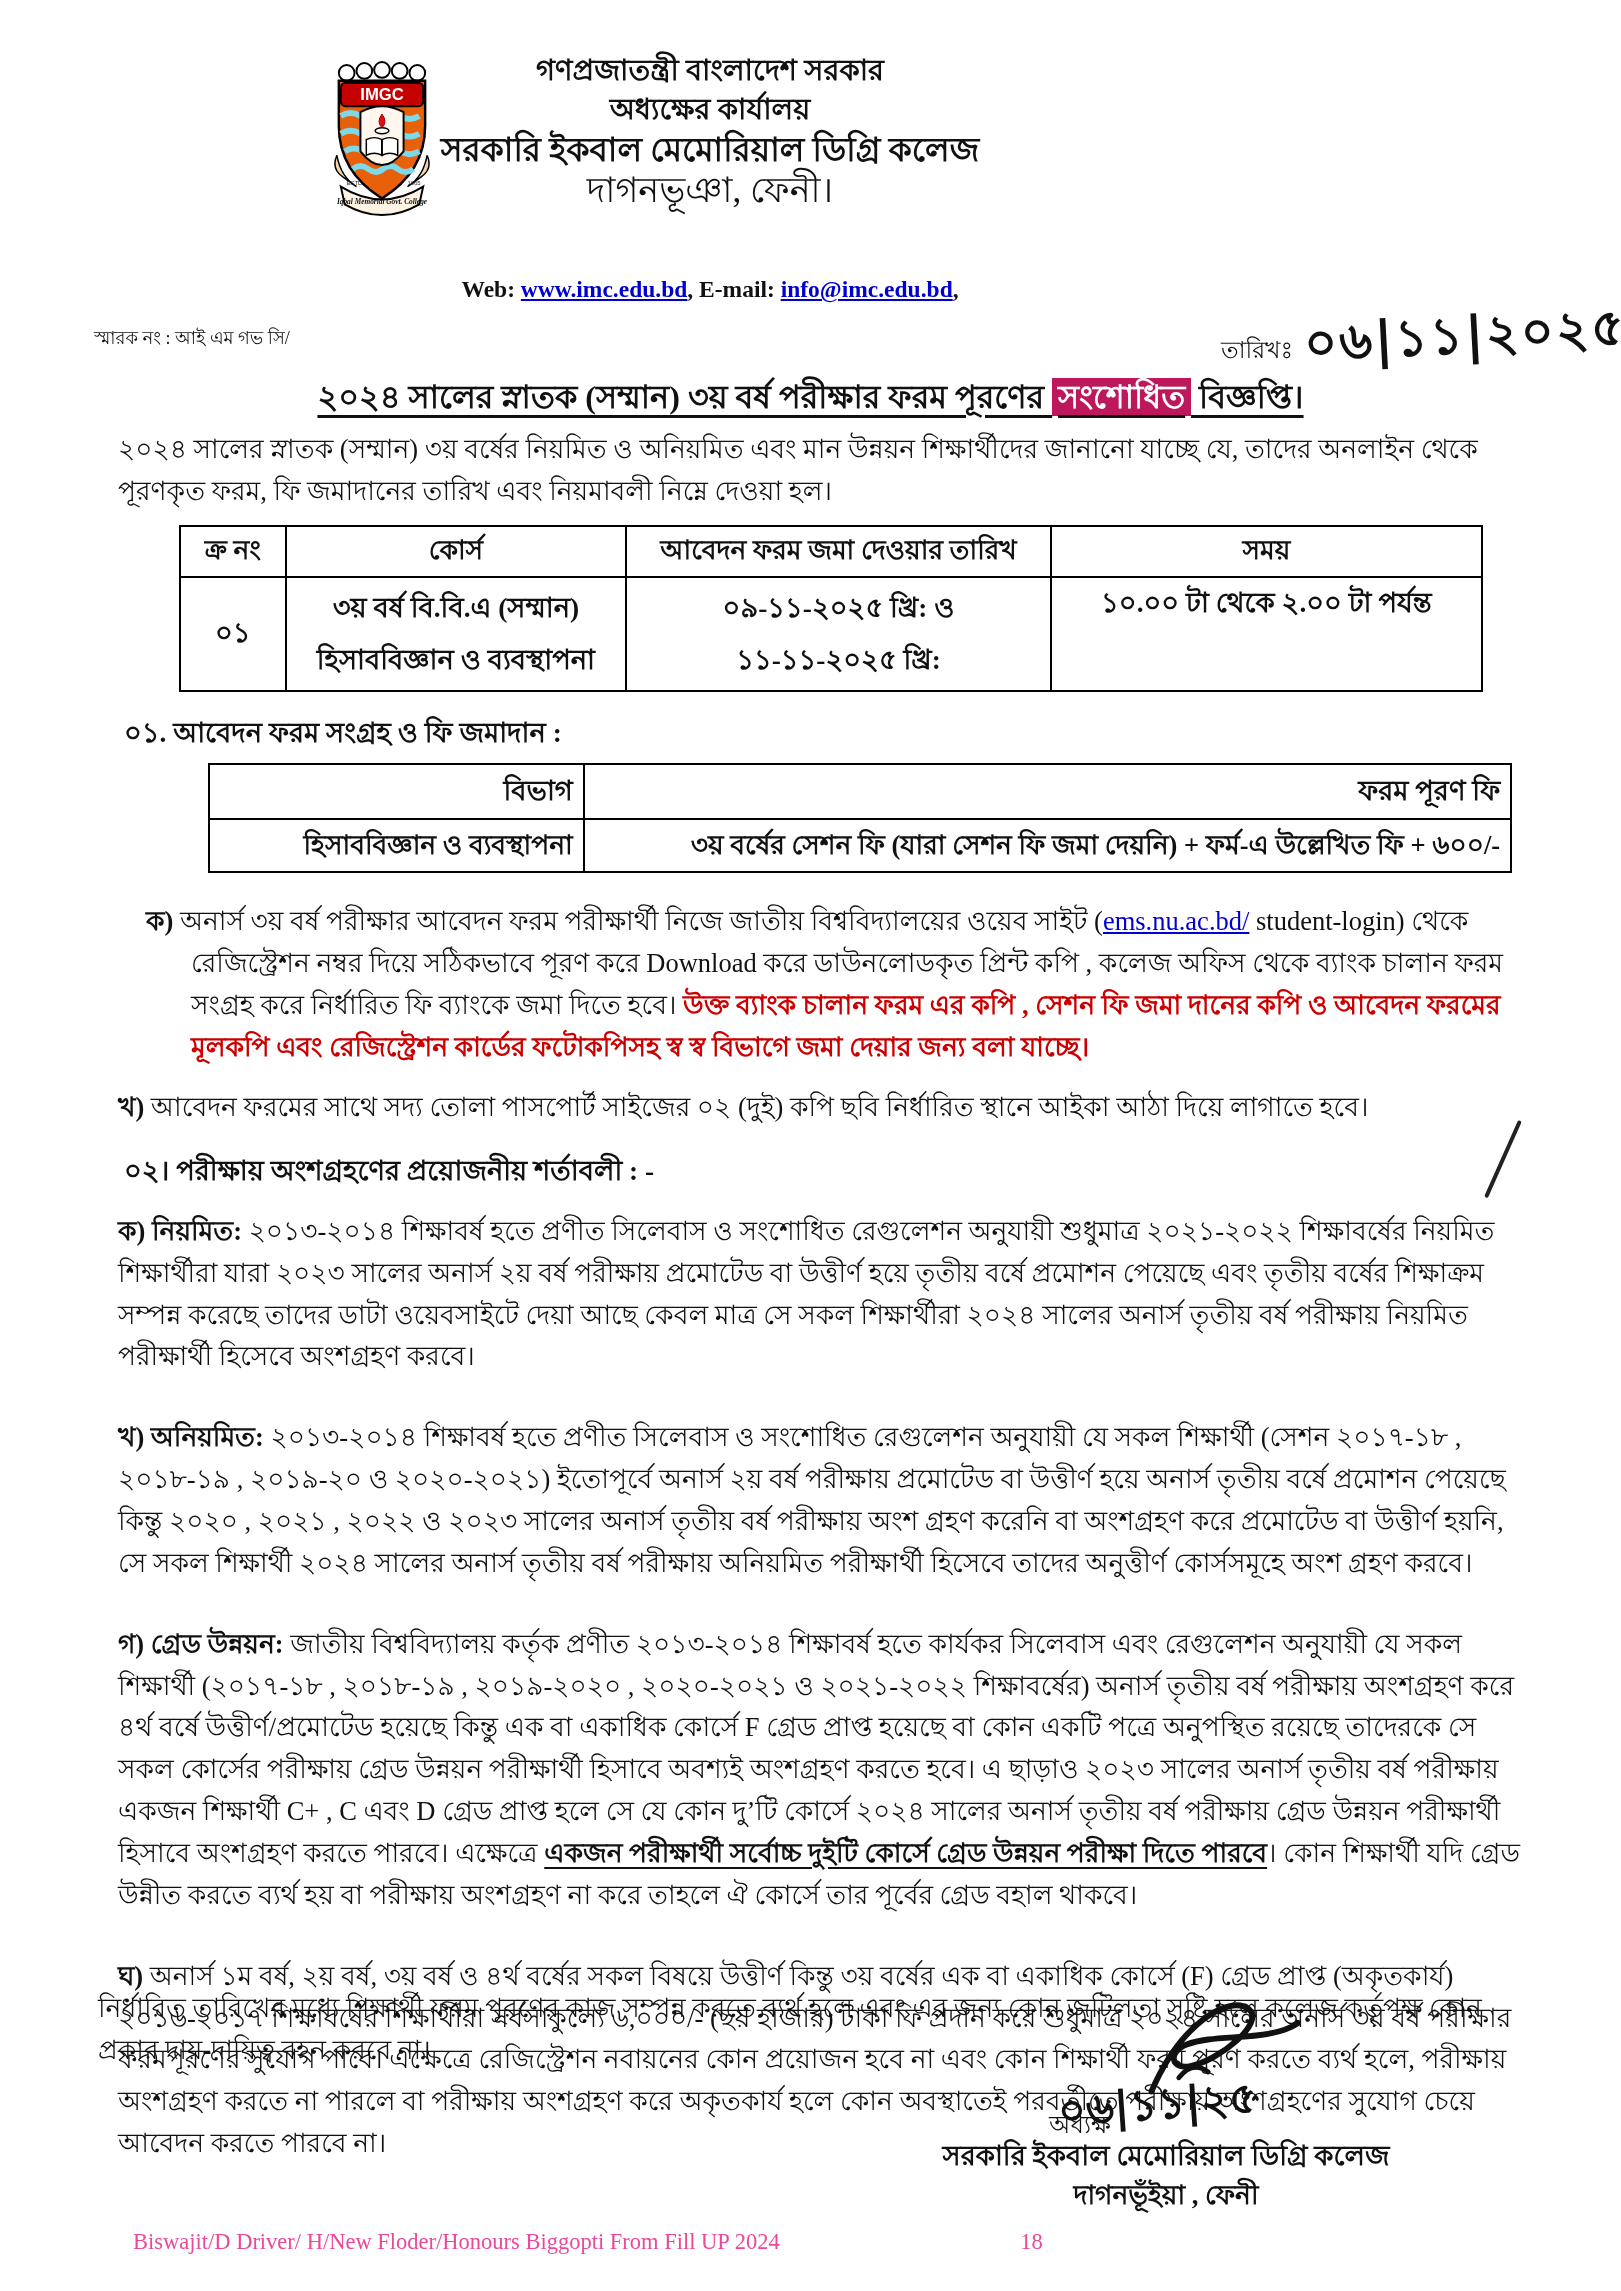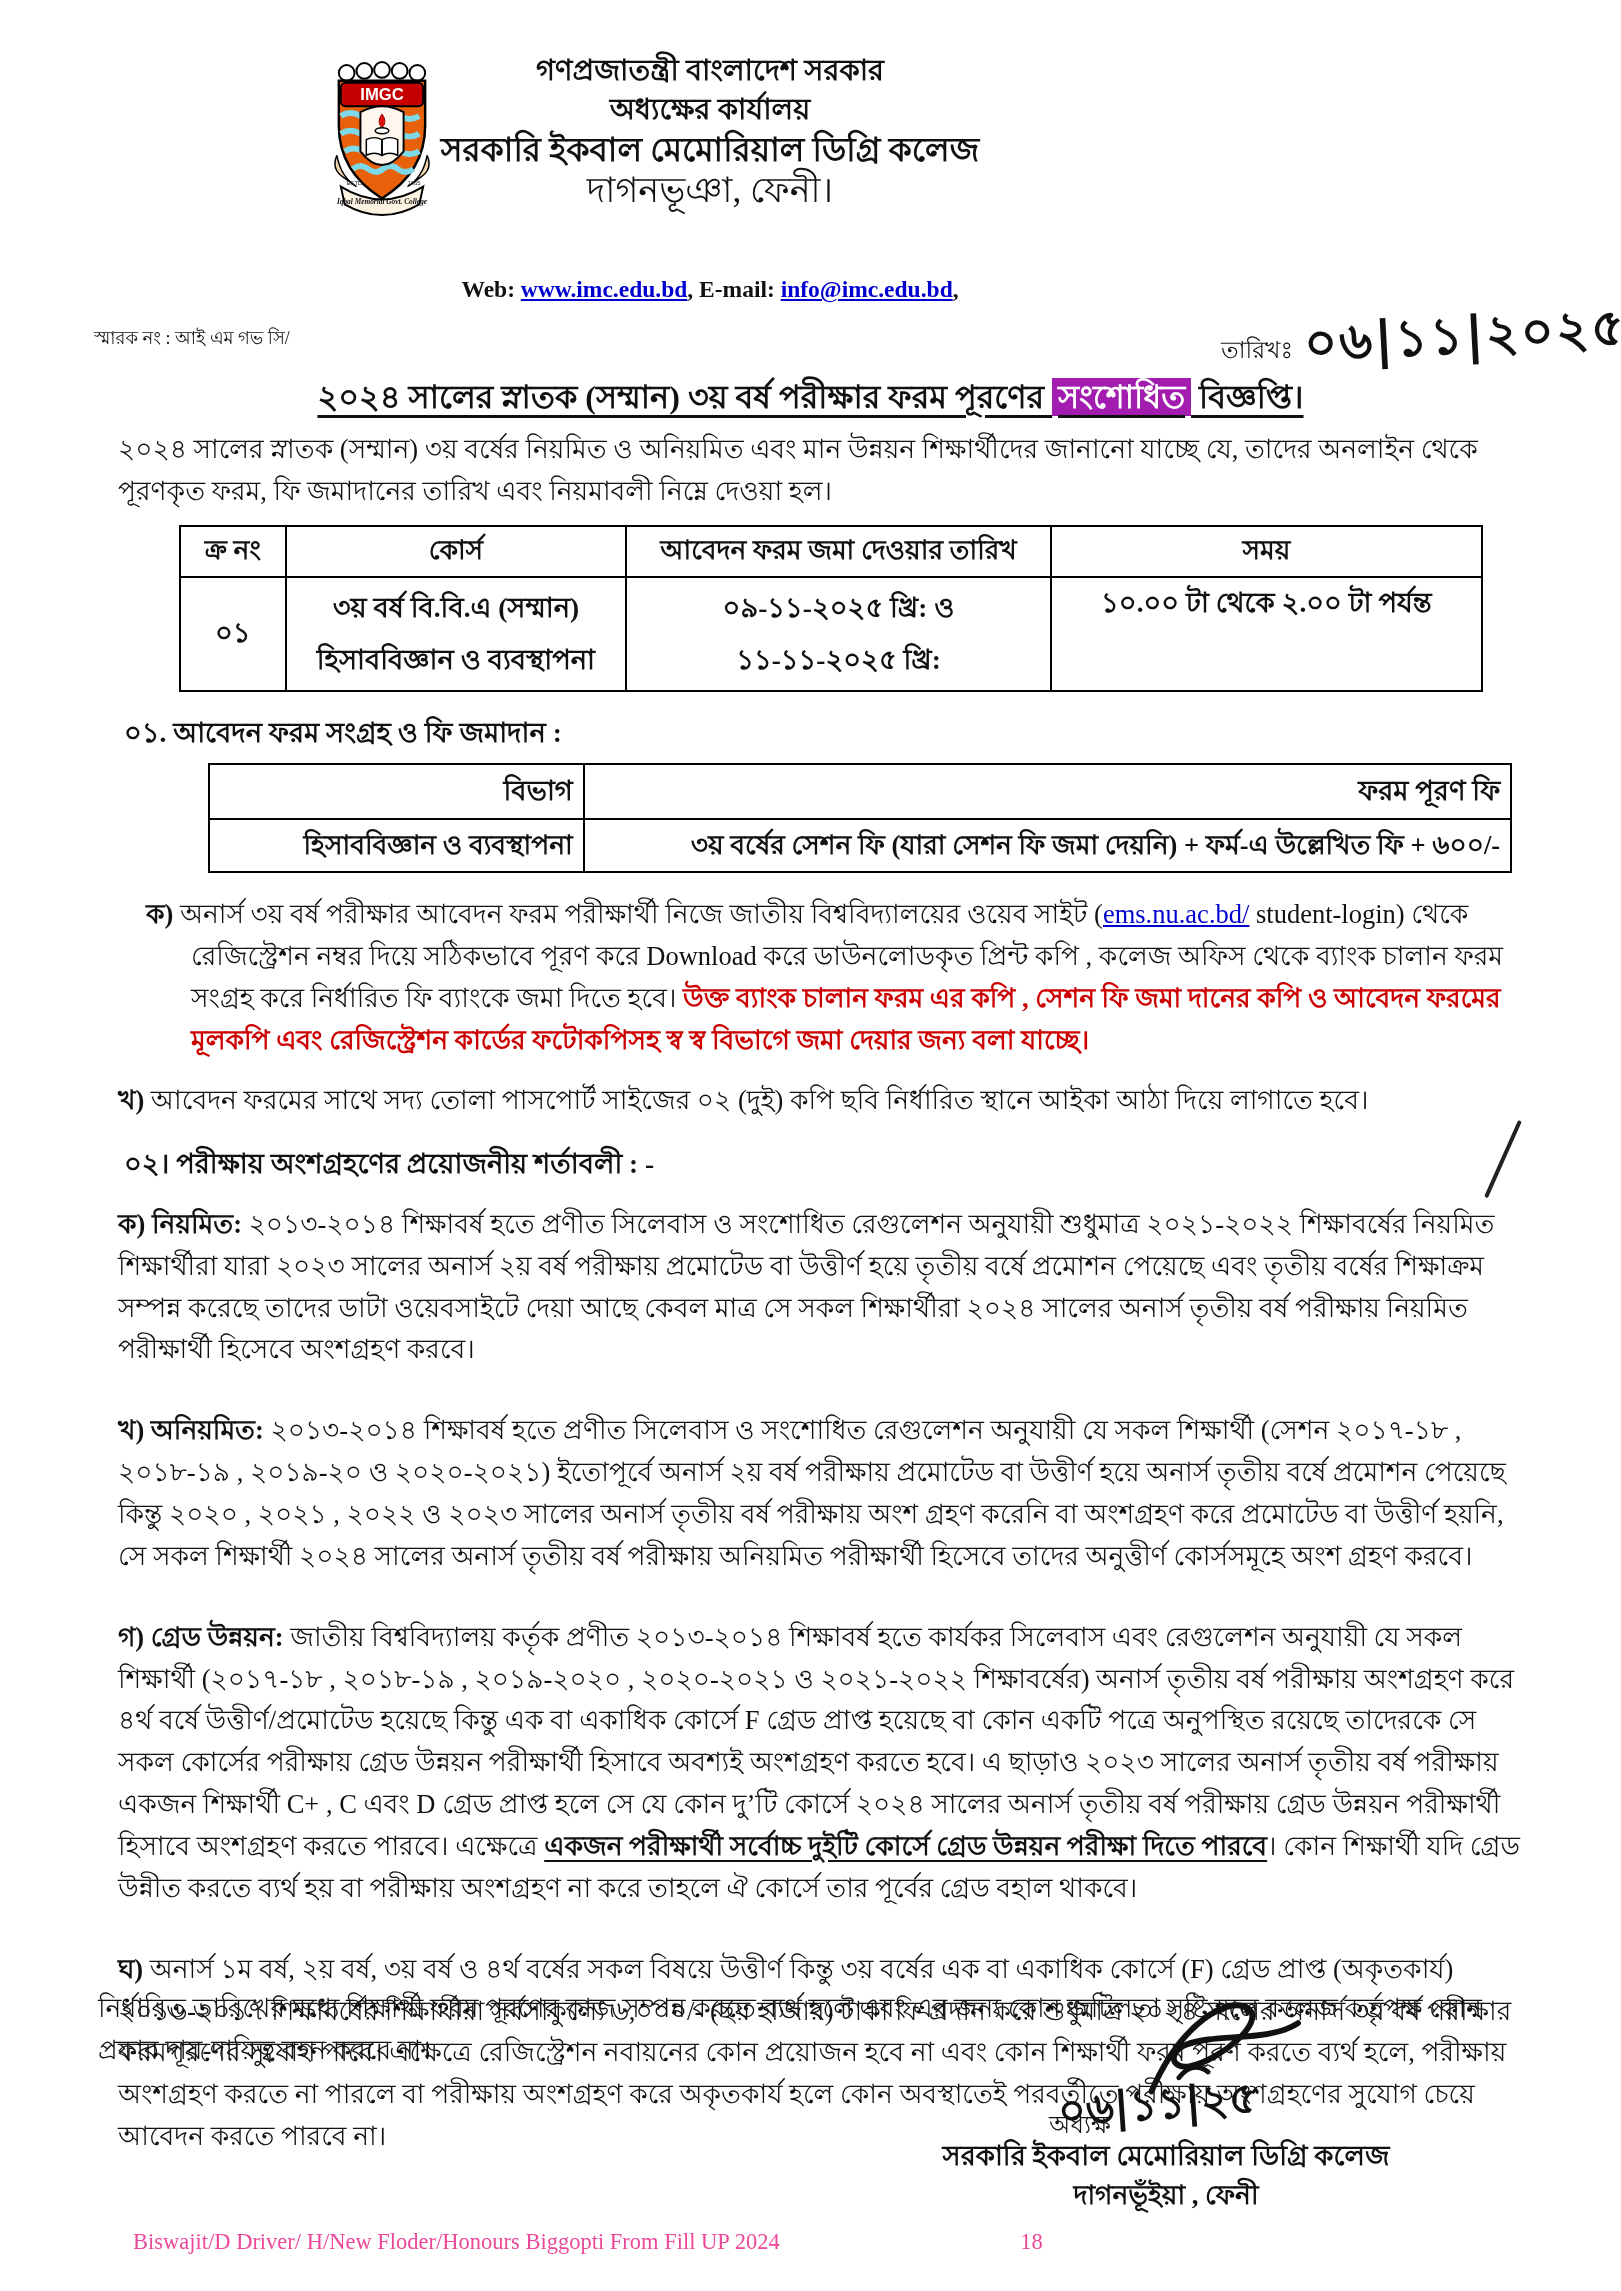--- a/index.html
+++ b/index.html
@@ -27,21 +27,21 @@
   .memo-row{position:absolute; left:94px; right:39px; top:316px; height:59px;}
   .memo-no{position:absolute; left:0; top:7.8px; font-size:18px;}
   .date-label{position:absolute; left:1127px; top:15.7px; font-size:23.5px;}
   .date-hand{position:absolute; left:1210px; top:-21.6px; font-size:51px; font-weight:bold;
     font-family:"DejaVu Sans",sans-serif; transform:rotate(-3deg); letter-spacing:2px; white-space:nowrap;}
 
   
   .title{position:absolute; left:0; right:0; top:372px; text-align:center;
     font-size:32px; font-weight:bold;}
   .title-inner{text-decoration:underline; text-underline-offset:6.9px; text-decoration-thickness:2.9px;}
-  .title-highlight{background:#a21caf; color:#fff; padding:1px 5.9px;}
+  .title-highlight{background:#be185d; color:#fff; padding:1px 5.9px;}
 
   
   .content{position:absolute; left:118px; right:98px; top:429px; font-size:26.5px; line-height:1.58;}
   .intro{margin:0 0 11.8px 0; text-align:left;}
 
   table{border-collapse:collapse;}
   .t1{margin-left:61px; width:1304px; font-weight:bold; text-align:center;}
   .t1 th,.t1 td{border:2.9px solid #000; padding:3.9px 7.8px;}
   .t1 th{font-size:26.5px; height:39px;border-radius:20px;}
   .t1 td{font-size:27.4px; vertical-align:middle;}
@@ -193,21 +193,21 @@
         </tr>
       </thead>
       <tbody>
         <tr>
           <td>হিসাববিজ্ঞান  ও ব্যবস্থাপনা</td>
           <td>৩য় বর্ষের সেশন ফি (যারা সেশন ফি জমা দেয়নি) + ফর্ম-এ উল্লেখিত ফি + ৬০০/-</td>
         </tr>
       </tbody>
     </table>
 
-    <p class="para hang" style="margin-top:21px; padding-left:73px; text-indent:-45px;">
+    <p class="para hang" style="margin-top:28px; padding-left:73px; text-indent:-45px;">
       <span class="lbl">ক) </span><span>অনার্স ৩য় বর্ষ পরীক্ষার আবেদন ফরম পরীক্ষার্থী নিজে জাতীয় বিশ্ববিদ্যালয়ের ওয়েব সাইট (</span><a class="doclink">ems.nu.ac.bd/</a><span> student-login) থেকে রেজিস্ট্রেশন নম্বর দিয়ে সঠিকভাবে পূরণ করে Download করে ডাউনলোডকৃত প্রিন্ট কপি , কলেজ অফিস থেকে ব্যাংক চালান ফরম সংগ্রহ করে নির্ধারিত ফি ব্যাংকে জমা দিতে হবে। </span><span class="red">উক্ত ব্যাংক চালান ফরম এর কপি , সেশন ফি জমা দানের কপি ও  আবেদন ফরমের মূলকপি এবং রেজিস্ট্রেশন কার্ডের ফটোকপিসহ স্ব স্ব বিভাগে জমা দেয়ার জন্য বলা যাচ্ছে।</span>
     </p>
 
     <p class="para hang">
       <span class="lbl">খ) </span><span>আবেদন ফরমের সাথে সদ্য তোলা পাসপোর্ট সাইজের ০২ (দুই) কপি ছবি নির্ধারিত স্থানে আইকা আঠা দিয়ে লাগাতে হবে।</span>
     </p>
 
     <div class="sec-heading" style="margin-top:21.6px;">০২। পরীক্ষায় অংশগ্রহণের প্রয়োজনীয় শর্তাবলী : -</div>
 
     <p class="para">

